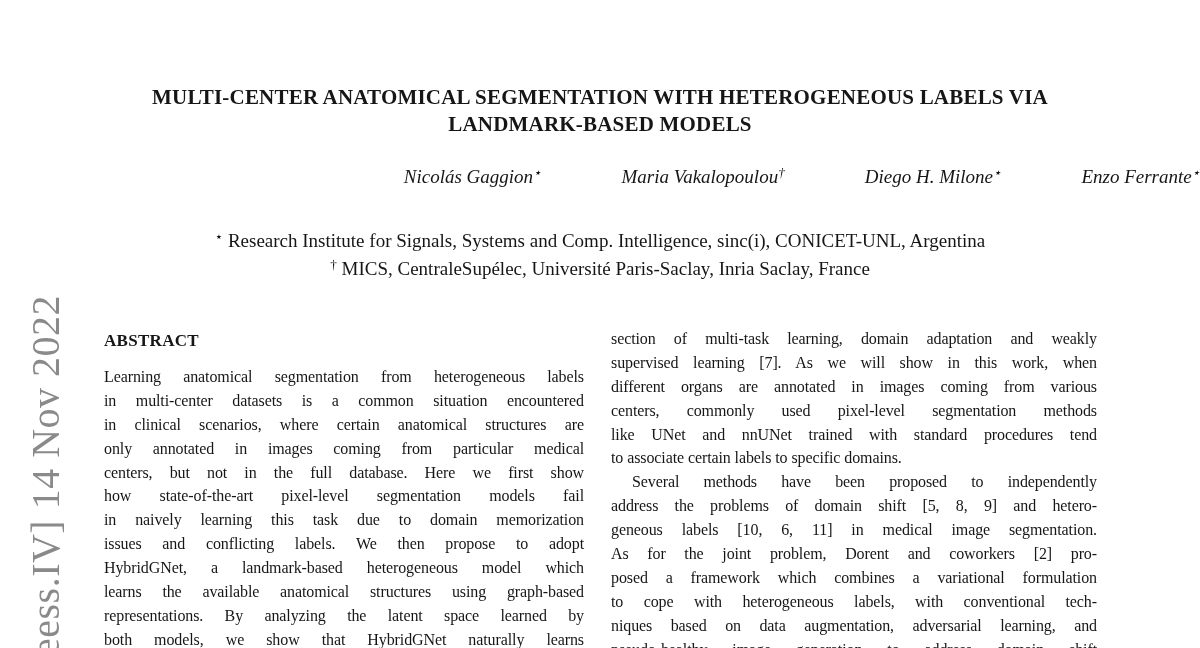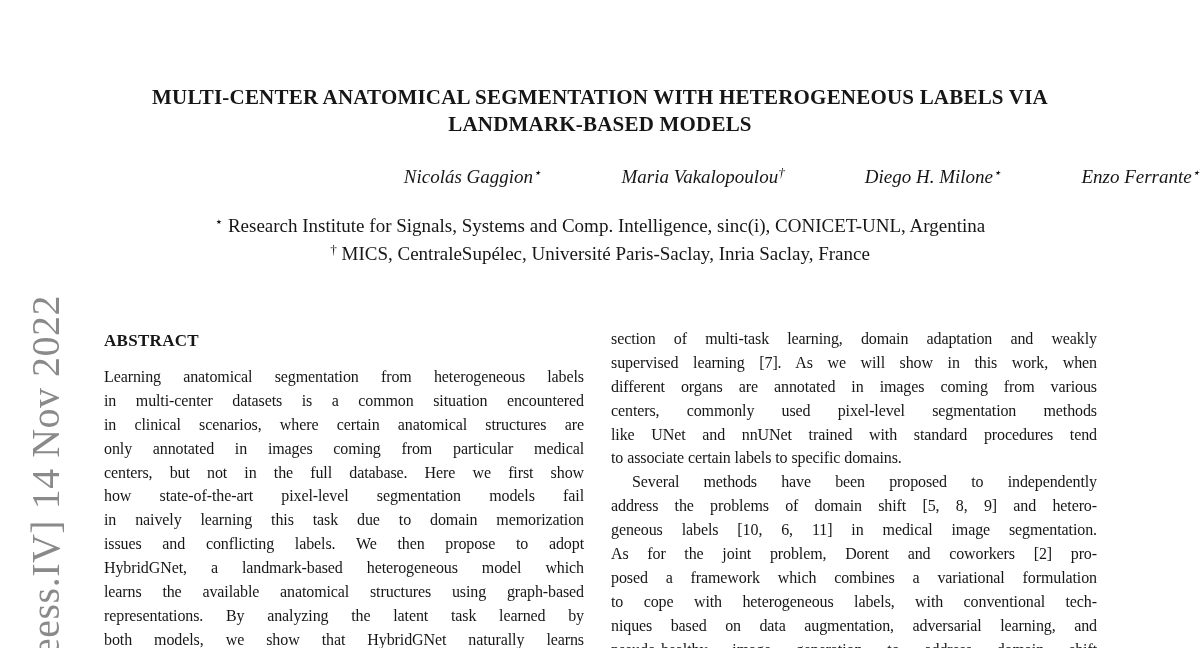--- a/index.html
+++ b/index.html
@@ -43,21 +43,21 @@
     width: 1200px;
     display: flex;
     justify-content: flex-end;
     gap: 80px;
     font-style: italic;
     font-size: 19px;
     line-height: 24px;
   }
   .affiliations {
     position: absolute;
-    top: 213px;
+    top: 228px;
     left: 0;
     width: 1200px;
     text-align: center;
     font-size: 19px;
     line-height: 26px;
   }
   sup {
     font-size: 70%;
     vertical-align: baseline;
     position: relative;
@@ -118,21 +118,21 @@
         <div class="line">Learning anatomical segmentation from heterogeneous labels</div>
         <div class="line">in multi-center datasets is a common situation encountered</div>
         <div class="line">in clinical scenarios, where certain anatomical structures are</div>
         <div class="line">only annotated in images coming from particular medical</div>
         <div class="line">centers, but not in the full database.  Here we first show</div>
         <div class="line">how state-of-the-art pixel-level segmentation models fail</div>
         <div class="line">in naively learning this task due to domain memorization</div>
         <div class="line">issues and conflicting labels.  We then propose to adopt</div>
         <div class="line">HybridGNet, a landmark-based heterogeneous model which</div>
         <div class="line">learns the available anatomical structures using graph-based</div>
-        <div class="line">representations.  By analyzing the latent task learned by</div>
+        <div class="line">representations.  By analyzing the latent space learned by</div>
         <div class="line">both models, we show that HybridGNet naturally learns</div>
       </div>
   </div>
 
   <div class="col col-right">
     <div>
         <div class="line">section of multi-task learning, domain adaptation and weakly</div>
         <div class="line">supervised learning [7].  As we will show in this work, when</div>
         <div class="line">different organs are annotated in images coming from various</div>
         <div class="line">centers, commonly used pixel-level segmentation methods</div>

